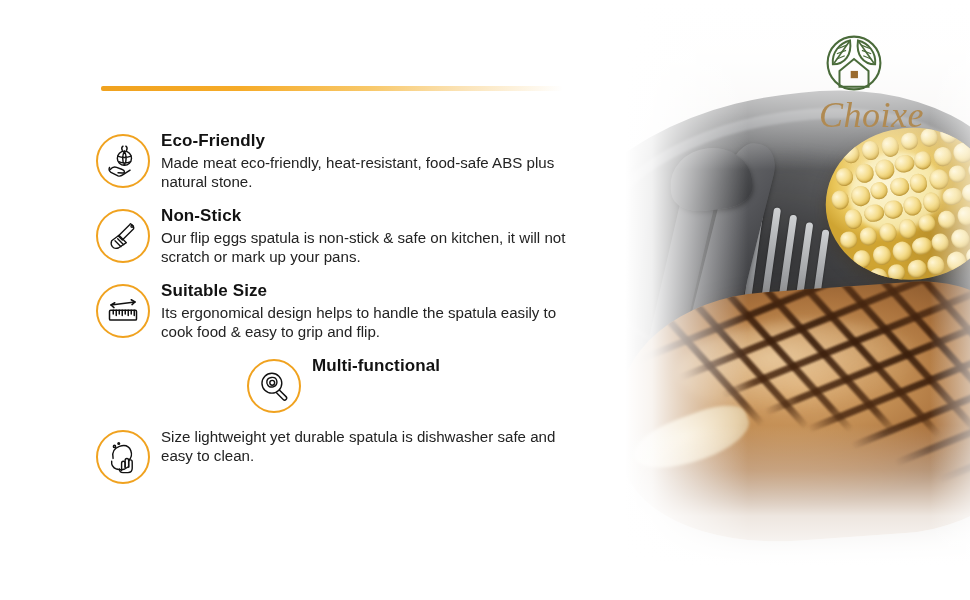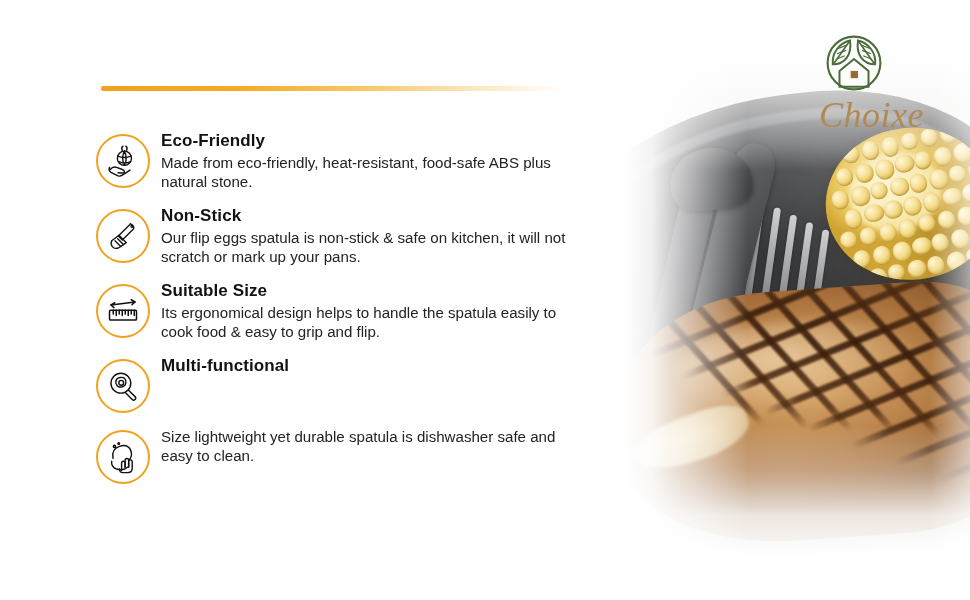--- a/index.html
+++ b/index.html
@@ -254,20 +254,21 @@
   .features {
     position: absolute;
     left: 96px;
     top: 130px;
     width: 495px;
   }
   .feature {
     display: flex;
     align-items: flex-start;
     margin-bottom: 13px;
+    justify-content: center;
   }
   .feature-icon {
     flex: 0 0 auto;
     width: 54px;
     height: 54px;
     border-radius: 50%;
     border: 2.5px solid #f0a21f;
     display: flex;
     align-items: center;
     justify-content: center;
@@ -433,21 +434,21 @@
     <svg width="34" height="34" viewBox="0 0 48 48" fill="none" stroke="#111" stroke-width="2" stroke-linecap="round" stroke-linejoin="round">
       <circle cx="26" cy="20" r="10"></circle>
       <path d="M16.5 17 q9 4 19 0 M18 25 q8 3.5 17 0 M26 10 q-5 10 0 20 M26 10 q5 10 0 20"></path>
       <path d="M23 9 q-2-4 1-6 M29 9 q2-4-1-6"></path>
       <path d="M6 36 q4-5 9-3 l8 3 q3 1 3 3 t-3 2 l-6-0.5"></path>
       <path d="M5 33 q-2 4 2 7 l10 5 q3 1 6-1 l11-7"></path>
     </svg>
           </div>
           <div class="feature-text">
             <div class="feature-title">Eco-Friendly</div>
-            <div class="feature-desc">Made from eco-friendly, heat-resistant, food-safe ABS plus natural stone.</div>
+            <div class="feature-desc">Made meat eco-friendly, heat-resistant, food-safe ABS plus natural stone.</div>
           </div>
         </div>
         <div class="feature">
           <div class="feature-icon">
     <svg width="32" height="32" viewBox="0 0 48 48" fill="none" stroke="#111" stroke-width="2" stroke-linecap="round" stroke-linejoin="round">
       <path d="M36 6 q5 3 4 7 l-17 17 -6 -6 17 -17 q1 -2 2 -1 Z"></path>
       <circle cx="37.5" cy="9.5" r="1.6"></circle>
       <path d="M18 23 L29 34 L17 42 q-6 2 -9 -2 t-1 -9 Z"></path>
       <path d="M12 31 l9 9 M16 28 l9 9"></path>
     </svg>

